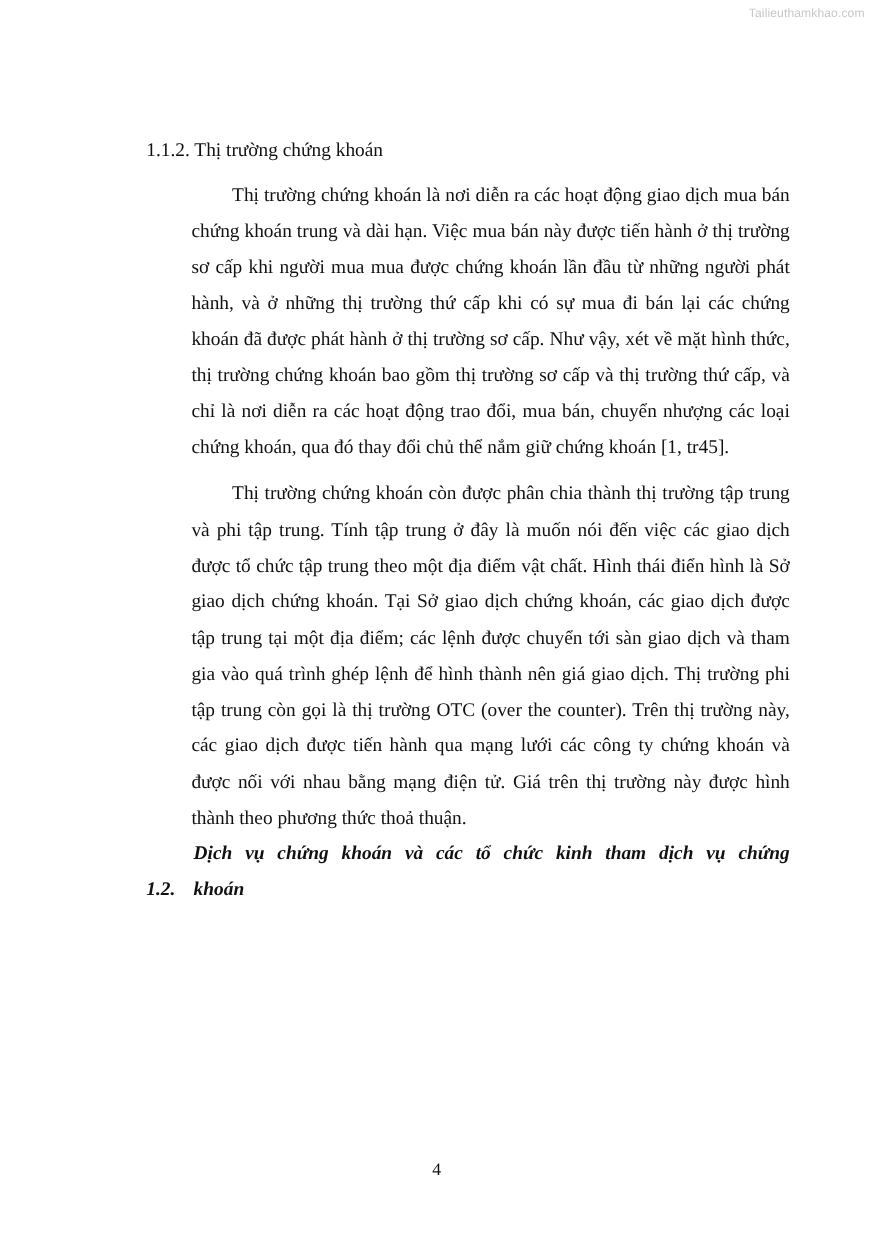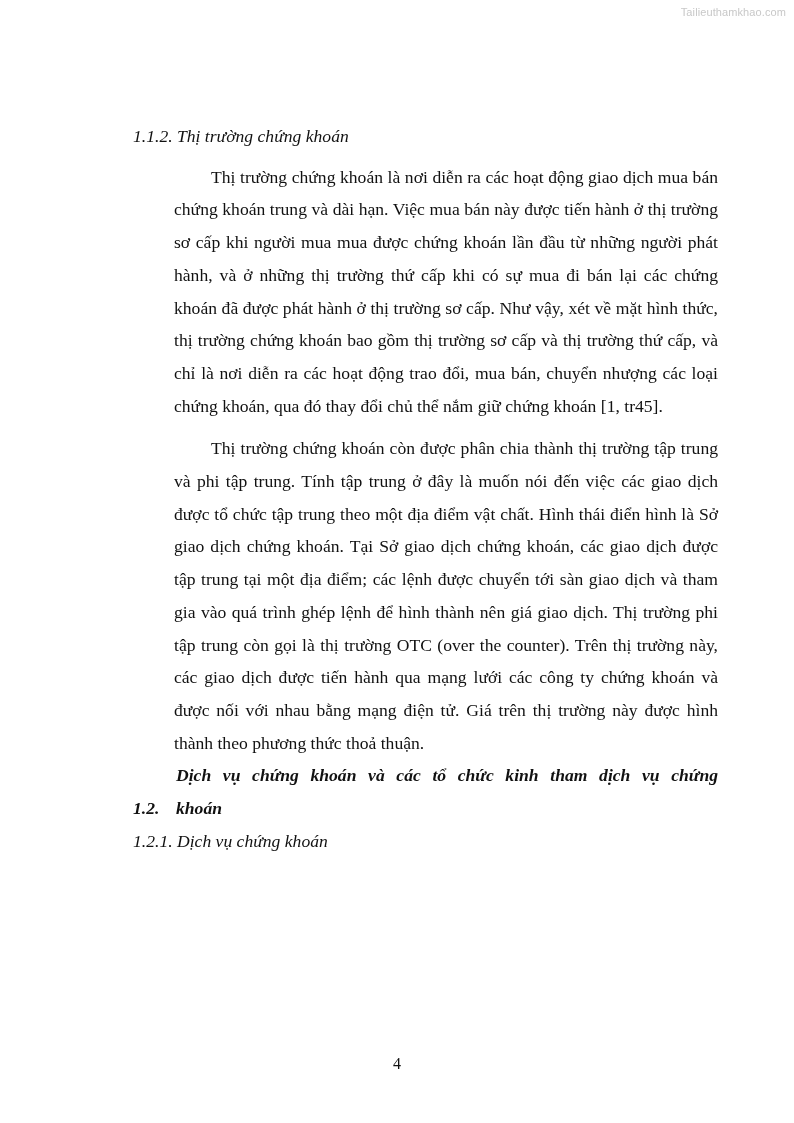--- a/index.html
+++ b/index.html
@@ -37,21 +37,20 @@
       text-align: justify;
     }
     .indent {
       text-indent: 37px;
       margin-left: 41px;
     }
     .gap {
       margin-top: 10px;
     }
     .sub-heading {
-      font-style: italic;
       margin: 10px 0 8px 0;
     }
     .sub-heading-2 {
       font-style: italic;
       margin: 0;
     }
     .section-heading {
       display: flex;
       font-weight: bold;
       font-style: italic;
@@ -88,16 +87,15 @@
 
   <p class="para indent">Thị trường chứng khoán là nơi diễn ra các hoạt động giao dịch mua bán chứng khoán trung và dài hạn. Việc mua bán này được tiến hành ở thị trường sơ cấp khi người mua mua được chứng khoán lần đầu từ những người phát hành, và ở những thị trường thứ cấp khi có sự mua đi bán lại các chứng khoán đã được phát hành ở thị trường sơ cấp. Như vậy, xét về mặt hình thức, thị trường chứng khoán bao gồm thị trường sơ cấp và thị trường thứ cấp, và chỉ là nơi diễn ra các hoạt động trao đổi, mua bán, chuyển nhượng các loại chứng khoán, qua đó thay đổi chủ thể nắm giữ chứng khoán [1, tr45].</p>
 
   <p class="para indent gap">Thị trường chứng khoán còn được phân chia thành thị trường tập trung và phi tập trung. Tính tập trung ở đây là muốn nói đến việc các giao dịch được tổ chức tập trung theo một địa điểm vật chất. Hình thái điển hình là Sở giao dịch chứng khoán. Tại Sở giao dịch chứng khoán, các giao dịch được tập trung tại một địa điểm; các lệnh được chuyển tới sàn giao dịch và tham gia vào quá trình ghép lệnh để hình thành nên giá giao dịch. Thị trường phi tập trung còn gọi là thị trường OTC (over the counter). Trên thị trường này, các giao dịch được tiến hành qua mạng lưới các công ty chứng khoán và được nối với nhau bằng mạng điện tử. Giá trên thị trường này được hình thành theo phương thức thoả thuận.</p>
 
   <div class="section-heading">
     <span class="section-number">1.2.</span>
     <span class="section-title">Dịch vụ chứng khoán và các tổ chức kinh tham dịch vụ chứng khoán</span>
   </div>
 
-  <p class="sub-heading-2">1.2.1. Dịch vụ chứng khoán</p>
 </div>
 
 <div class="page-number">4</div>
 
 </body></html>

